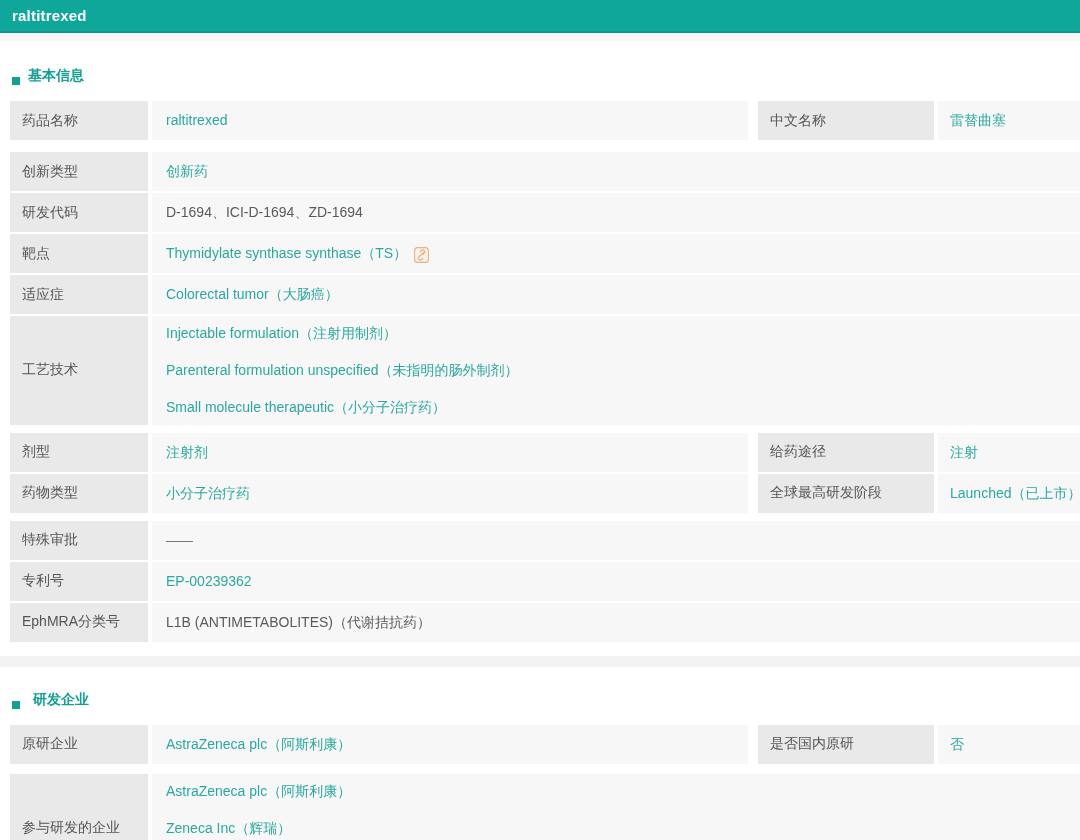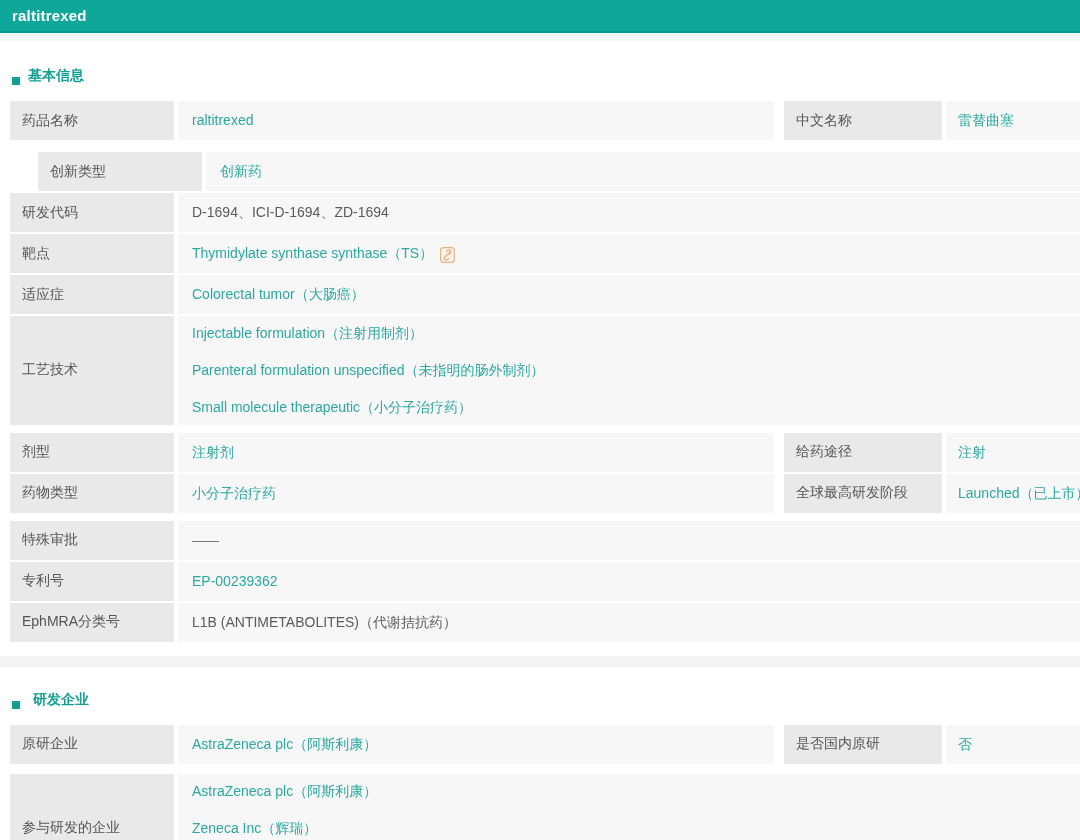--- a/index.html
+++ b/index.html
@@ -21,31 +21,31 @@
     display:flex;align-items:center;padding-left:12px;}
   .topbar .title{color:#ffffff;font-size:15px;font-weight:bold;letter-spacing:.2px;}
   .topstrip{height:8px;background:var(--value-bg);}
   .content{padding-left:10px;}
   .section-head{display:flex;align-items:flex-end;gap:8px;margin-top:26px;margin-left:2px;}
   .section-head .bullet{width:8px;height:8px;background:var(--teal-title);display:inline-block;}
   .section-head .stitle{color:var(--teal-title);font-size:14px;font-weight:bold;}
   .rows{margin-top:16px;}
   .row{display:flex;min-height:39px;margin-top:2px;}
   .row.first{margin-top:0;}
-  .row.mt-lg{margin-top:12px;margin-left:28px;}
+  .row.mt-lg{margin-top:12px;}
   .row.mt-md{margin-top:8px;}
   .row.mt-sec{margin-top:10px;}
-  .lbl{width:164px;background:var(--label-bg);color:var(--label-text);font-size:14px;
+  .lbl{width:138px;background:var(--label-bg);color:var(--label-text);font-size:14px;
     display:flex;align-items:center;padding-left:12px;flex-shrink:0;margin-right:4px;}
   .val{flex:1;background:var(--value-bg);display:flex;align-items:center;
     padding-left:14px;font-size:14px;}
   .val.multiline{flex-direction:column;align-items:flex-start;justify-content:center;
     padding-top:8px;padding-bottom:8px;gap:18px;}
   .val-left{flex:0 0 596px;margin-right:10px;}
-  .lbl-right{width:158px;}
+  .lbl-right{width:176px;}
   .val-right{padding-left:12px;white-space:nowrap;}
   .link{color:var(--link);cursor:pointer;text-decoration:none;line-height:1.35;}
   .plain{color:var(--plain-text);line-height:1.35;}
   .dash{color:#787878;letter-spacing:-1px;}
   .target-icon{display:inline-flex;margin-left:7px;cursor:pointer;position:relative;top:1px;}
   .divider{height:11px;background:var(--divider-bg);margin-top:14px;}
   .sec2-head{margin-top:24px;gap:13px;}
 </style>
 </head>
 <body>

